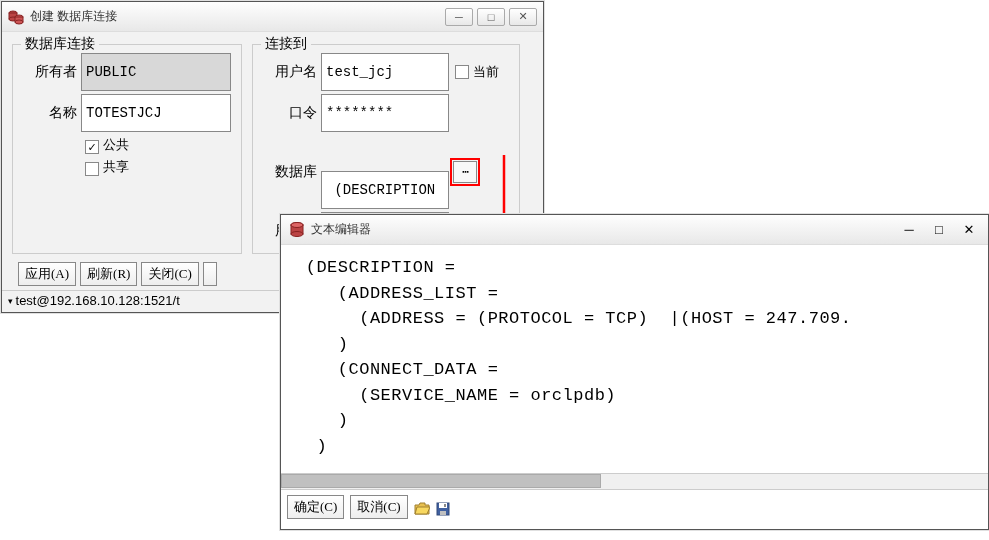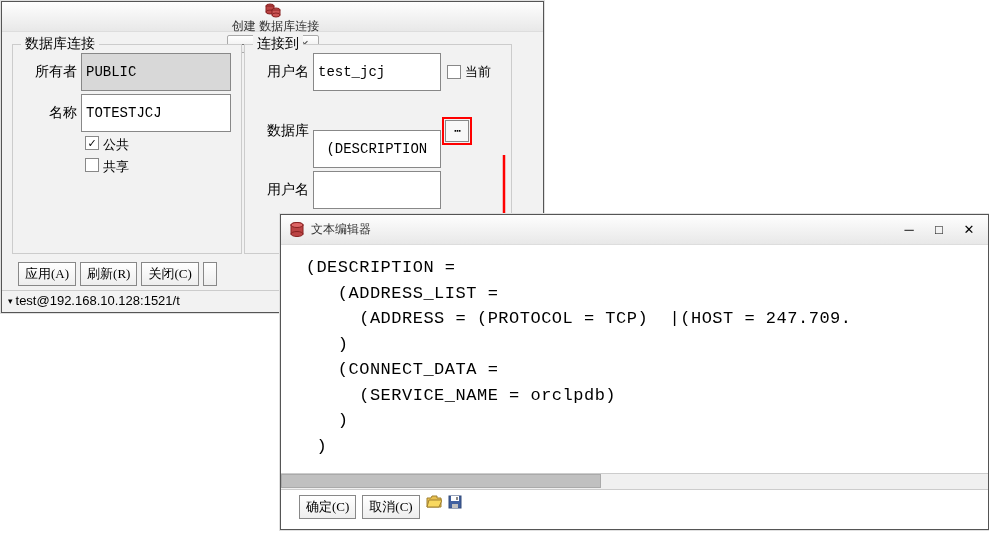--- a/index.html
+++ b/index.html
@@ -1,55 +1,55 @@
 <!DOCTYPE html>
 <html><head>
 <meta charset="utf-8">
 <style>
 * { box-sizing: border-box; font-family: "Microsoft YaHei", "SimSun", Arial, sans-serif; font-size: 13px; }
 body { margin: 0; background: #fff; width: 989px; height: 540px; position: relative; }
 .main-window { position: absolute; left: 1px; top: 1px; width: 543px; height: 312px; background: #f2f2f2; border: 1px solid #555; outline: 1px solid #e0e0e0; }
-.titlebar { height: 30px; background: linear-gradient(#fefefe, #e8e8e8); display: flex; align-items: center; padding-left: 6px; border-bottom: 1px solid #ddd; flex-direction: column; }
+.titlebar { height: 30px; background: linear-gradient(#fefefe, #e8e8e8); display: flex; align-items: center; padding-left: 6px; border-bottom: 1px solid #ddd; }
 .title-icon { width: 16px; height: 16px; margin-right: 6px; }
 .title-icon svg { width: 16px; height: 16px; }
 .title-text { font-size: 12px; color: #333; flex: 1; }
 .win-controls { display: flex; gap: 4px; padding-right: 6px; }
 .win-btn { width: 28px; height: 18px; border: 1px solid #aaa; background: linear-gradient(#fff,#e8e8e8); border-radius: 2px; display: flex; align-items: center; justify-content: center; font-size: 11px; color: #555; }
-.body-area { display: flex; padding: 12px 10px 4px 10px; gap: 2px; }
+.body-area { display: flex; padding: 12px 10px 4px 10px; gap: 10px; }
 .fieldset { border: 1px solid #ccc; background: #f2f2f2; padding: 8px 10px 10px 10px; position: relative; }
 .fieldset-left { width: 230px; height: 210px; }
 .fieldset-right { width: 268px; height: 210px; }
 .legend { position: absolute; top: -10px; left: 8px; background: #f2f2f2; padding: 0 4px; font-family: SimSun, serif; font-size: 14px; }
 .row { display: flex; align-items: center; margin-bottom: 3px; }
 .lbl { width: 58px; text-align: right; padding-right: 4px; font-family: SimSun, serif; font-size: 14px; }
 .inp { border: 1px solid #888; background: #fff; height: 38px; padding: 1px 4px; font-family: SimSun, "Courier New", monospace; font-size: 14px; }
 .inp-owner { width: 150px; background: #d8d8d8; }
 .inp-name { width: 150px; }
 .inp-user { width: 128px; }
 .inp-db { width: 128px; font-family: "Courier New", monospace; letter-spacing: 0px; margin-top: 36px; }
 .inp-auth { width: 128px; }
-.chk-row { margin-left: 62px; display: flex; align-items: flex-start; gap: 4px; font-family: SimSun, serif; font-size: 14px; }
+.chk-row { margin-left: 62px; display: flex; align-items: flex-end; gap: 4px; font-family: SimSun, serif; font-size: 14px; }
 .chk { width: 14px; height: 14px; border: 1px solid #888; background: #fff; display: inline-flex; align-items: center; justify-content: center; font-size: 11px; color: #000; }
 .chk.checked::after { content: "✓"; }
 .inline-chk { display: flex; align-items: center; gap: 4px; margin-left: 6px; font-family: SimSun, serif; font-size: 14px; }
 .browse-btn { width: 24px; height: 22px; border: 1px solid #888; background: #f8f8f8; display: flex; align-items: center; justify-content: center; margin-left: 4px; font-family: "Courier New", monospace; font-size: 10px; font-weight: bold; letter-spacing: -1px; }
 .browse-highlight { outline: 2px solid #ff0000; outline-offset: 1px; }
 .section-label { font-family: SimSun, serif; font-size: 14px; margin-top: 8px; margin-bottom: 2px; }
 .button-bar { display: flex; gap: 4px; padding: 4px 16px; }
 .btn { border: 1px solid #888; background: linear-gradient(#fff,#eee); padding: 2px 6px; font-family: SimSun, serif; font-size: 13px; }
 .status-bar { padding: 2px 6px; border-top: 1px solid #ccc; font-family: "Courier New", SimSun, monospace; font-size: 13px; display: flex; align-items: center; gap: 3px; }
 .dropdown-arrow { font-size: 9px; }
 
 .editor-window { position: absolute; left: 280px; top: 214px; width: 709px; height: 316px; background: #fff; border: 1px solid #555; outline: 1px solid #e0e0e0; }
 .editor-titlebar { height: 30px; background: linear-gradient(#fefefe, #e8e8e8); display: flex; align-items: center; padding-left: 8px; border-bottom: 1px solid #ddd; }
 .editor-titlebar .win-controls { margin-left: auto; padding-right: 6px; }
 .editor-content { padding: 10px 14px; font-family: "Courier New", SimSun, monospace; font-size: 17px; line-height: 1.5; white-space: pre; height: 228px; overflow: hidden; letter-spacing: 0.5px; }
 .editor-scroll { height: 16px; border-top: 1px solid #ccc; background: #f0f0f0; position: relative; }
 .editor-scroll-thumb { position: absolute; left: 0; top: 0; height: 14px; width: 320px; background: #c0c0c0; border: 1px solid #aaa; }
-.editor-buttons { padding: 5px 18px; border-top: 1px solid #ccc; display: flex; align-items: flex-start; gap: 6px; }
+.editor-buttons { padding: 5px 6px; border-top: 1px solid #ccc; display: flex; align-items: flex-end; gap: 6px; }
 .folder-icon { width: 16px; height: 14px; }
 .disk-icon { width: 14px; height: 14px; }
 
 .red-arrow { position: absolute; left: 492px; top: 155px; width: 24px; height: 92px; pointer-events: none; }
 .red-arrow svg { width: 24px; height: 92px; }
 
 .thin-btn { width: 26px; height: 20px; display: flex; align-items: center; justify-content: center; font-family: Arial; }
 </style>
 </head>
 <body>
@@ -98,20 +98,24 @@
 
     <div class="fieldset fieldset-right">
       <div class="legend">连接到</div>
       <div class="row">
         <span class="lbl">用户名</span>
         <input class="inp inp-user" value="test_jcj" style="">
         <span class="inline-chk">
           <span class="chk"></span>
           <span>当前</span>
         </span>
+      </div>
+      <div class="row">
+        <span class="lbl">口令</span>
+        <input class="inp inp-user" value="********" style="">
       </div>
       <div class="row">
         <span class="lbl">数据库</span>
         <input class="inp inp-db" value=" (DESCRIPTION" style="">
         <div class="browse-btn browse-highlight">⋯</div>
       </div>
       <div class="row">
         <span class="lbl">用户名</span>
         <input class="inp inp-auth" value="" style="">
       </div>

